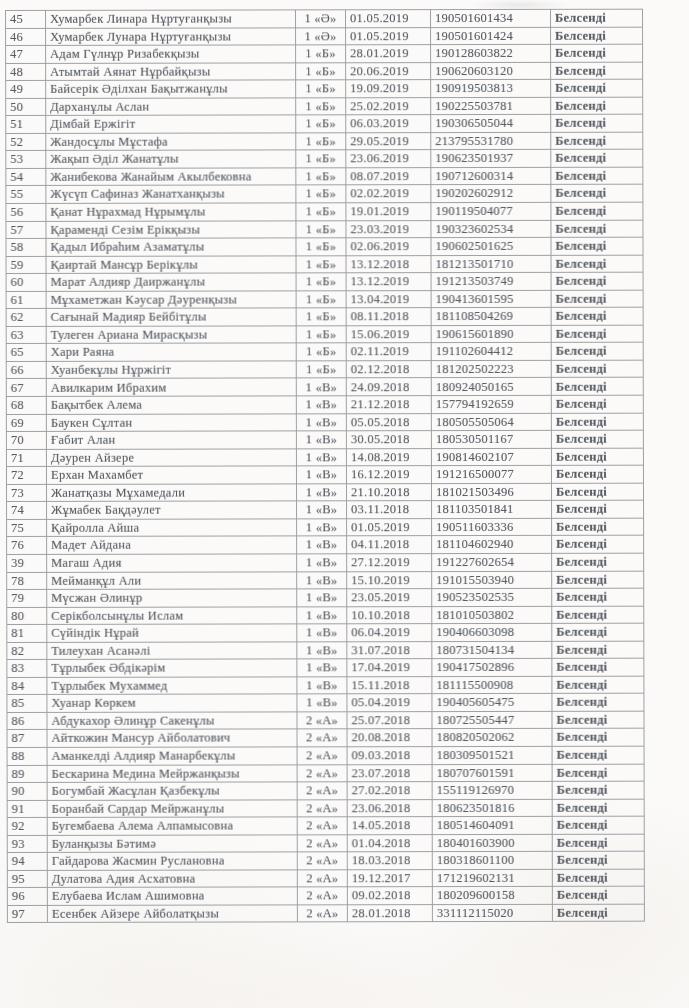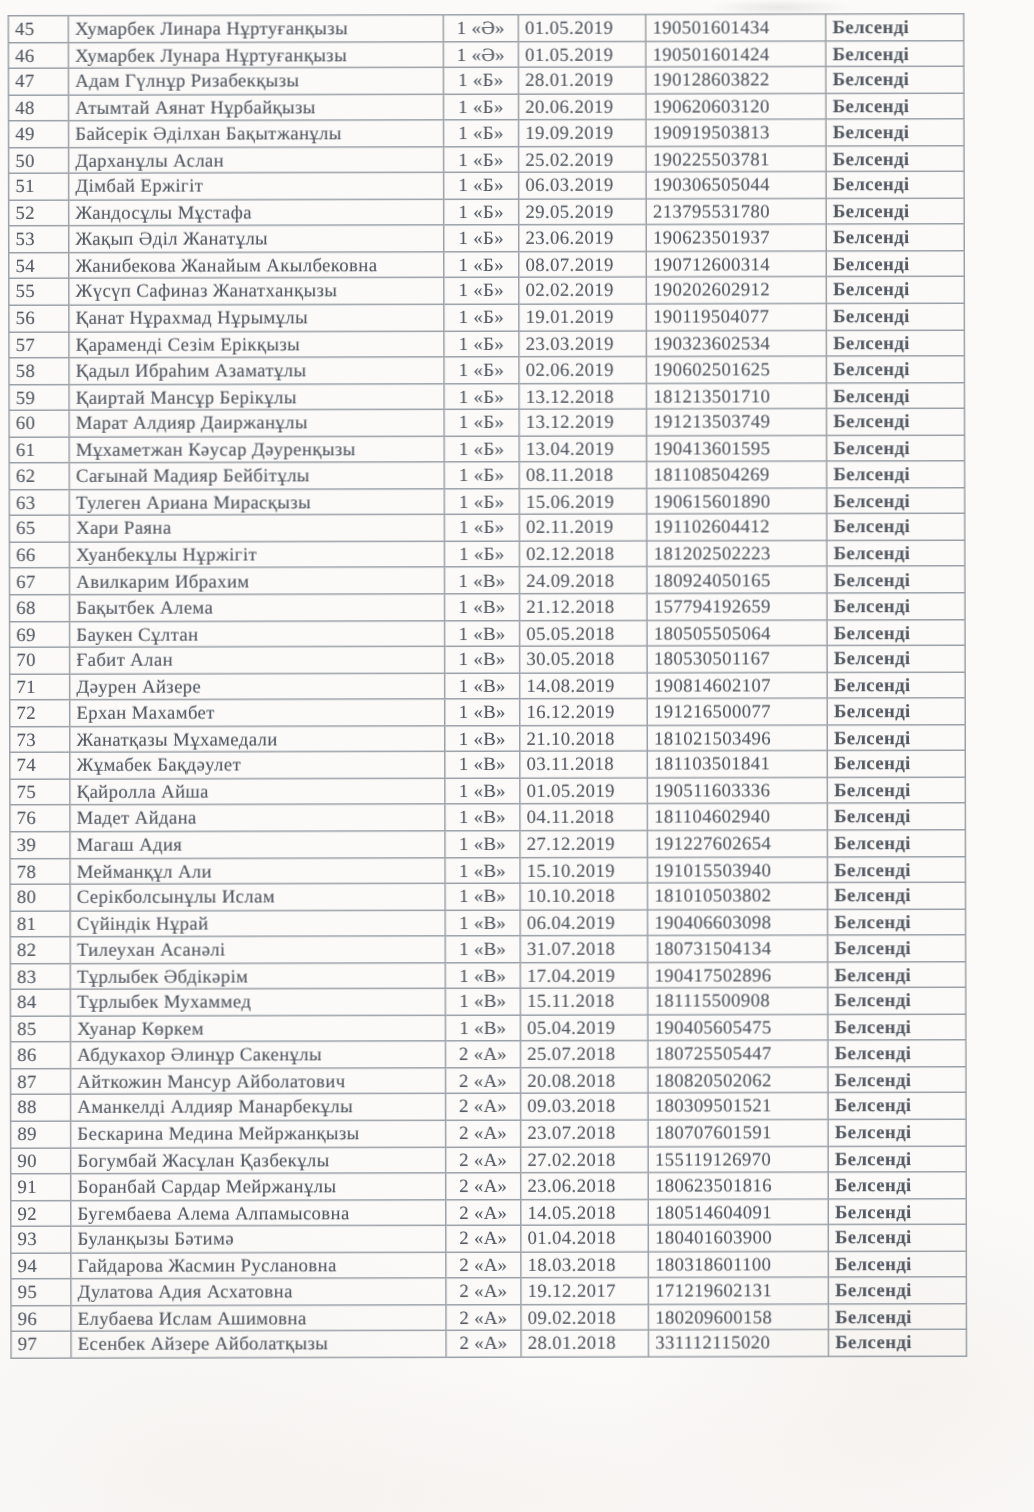--- a/index.html
+++ b/index.html
@@ -311,20 +311,28 @@
   </tr>
       <tr>
     <td class="c-num">78</td>
     <td class="c-name">Мейманқұл Али</td>
     <td class="c-class">1 «В»</td>
     <td class="c-date">15.10.2019</td>
     <td class="c-iin">191015503940</td>
     <td class="c-status">Белсенді</td>
   </tr>
       <tr>
+    <td class="c-num">79</td>
+    <td class="c-name">Мүсжан Әлинұр</td>
+    <td class="c-class">1 «В»</td>
+    <td class="c-date">23.05.2019</td>
+    <td class="c-iin">190523502535</td>
+    <td class="c-status">Белсенді</td>
+  </tr>
+      <tr>
     <td class="c-num">80</td>
     <td class="c-name">Серікболсынұлы Ислам</td>
     <td class="c-class">1 «В»</td>
     <td class="c-date">10.10.2018</td>
     <td class="c-iin">181010503802</td>
     <td class="c-status">Белсенді</td>
   </tr>
       <tr>
     <td class="c-num">81</td>
     <td class="c-name">Сүйіндік Нұрай</td>

